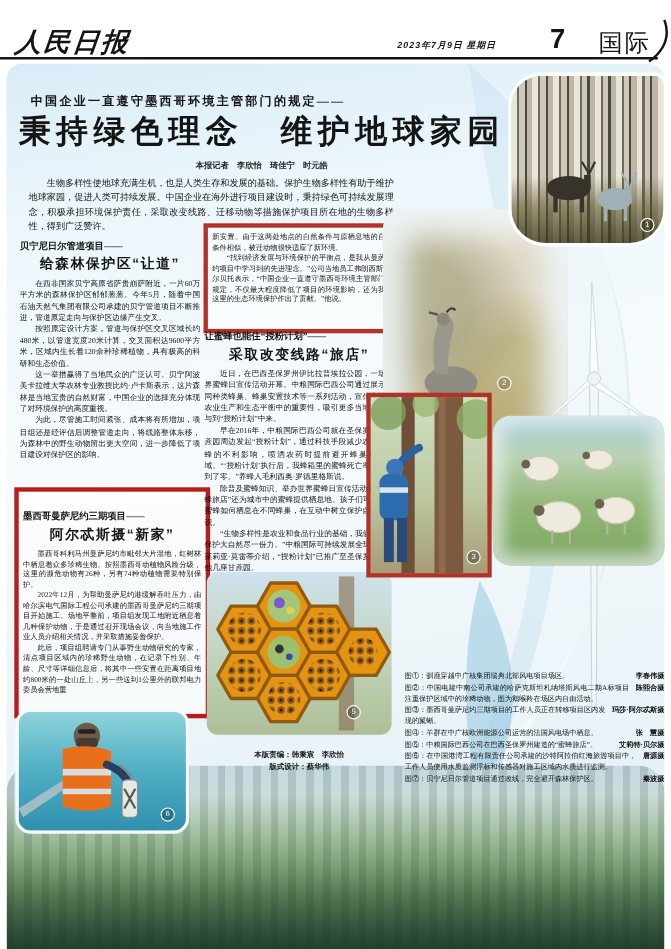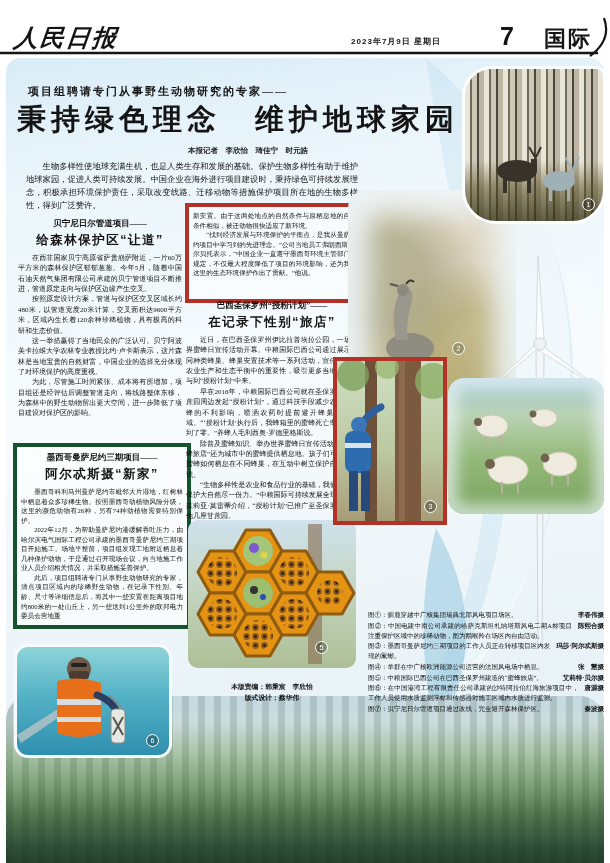--- a/index.html
+++ b/index.html
@@ -3,53 +3,53 @@
 <meta charset="utf-8">
 <style>
   html,body{margin:0;padding:0;}
   body{width:610px;height:863px;position:relative;background:#ffffff;
        font-family:"Liberation Serif","DejaVu Serif",serif;color:#141414;overflow:hidden;}
   .abs{position:absolute;}
 
   
   #masthead{left:14px;top:22px;font-size:24px;font-weight:bold;font-style:italic;
             letter-spacing:2px;transform:skewX(-6deg);}
-  #hdr-date{right:169px;top:36px;font-size:8px;font-weight:bold;letter-spacing:1px;
-            font-family:"Liberation Sans",sans-serif;}
+  #hdr-date{right:159px;top:36px;font-size:8px;font-weight:bold;letter-spacing:1px;
+            font-family:"Liberation Sans",sans-serif;font-style:italic;}
   #hdr-pageno{right:96px;top:22px;font-size:25px;font-weight:bold;
               font-family:"Liberation Sans",sans-serif;}
-  #hdr-section{right:18px;top:24px;font-size:22px;font-weight:bold;letter-spacing:2px;
+  #hdr-section{right:18px;top:24px;font-size:22px;font-weight:normal;letter-spacing:2px;
                font-family:"Liberation Sans",sans-serif;}
   #hdr-rule{left:0;top:0;}
 
   
   #content-bg{left:6px;top:58px;width:598px;height:805px;border-radius:14px 14px 0 0;
     background:linear-gradient(172deg,#d9ecf7 0%,#ecf6fb 16%,#f7fbfd 42%,#edf5f9 66%,#dfedf4 100%);}
   #deco{left:6px;top:58px;}
 
   
   #kicker{left:28px;top:84px;width:420px;font-size:11px;font-weight:bold;letter-spacing:2px;}
   #headline{left:14px;top:100px;width:448px;text-align:center;font-size:29px;font-weight:bold;
             letter-spacing:5px;font-family:Liberation Mono, monospace;}
-  #byline{left:24px;top:146px;width:448px;text-align:center;font-size:7.5px;font-weight:bold;color:#222;}
+  #byline{left:14px;top:146px;width:448px;text-align:center;font-size:7.5px;font-weight:bold;color:#222;}
   #lead{left:26px;top:161px;width:332px;font-size:8.3px;line-height:1.55;text-align:justify;}
   #lead p{margin:0;text-indent:2em;}
 
   
-  .sec-k{font-size:8.5px;font-weight:bold;text-align:center;margin:0 0 2px 0;}
+  .sec-k{font-size:8.5px;font-weight:bold;text-align:left;margin:0 0 2px 0;}
   .sec-t{font-size:12.5px;font-weight:bold;text-align:center;letter-spacing:1.5px;margin:0 0 4px 0;
          font-family:"Liberation Sans",sans-serif;}
   .body7{font-size:7px;line-height:1.48;text-align:justify;color:#111;}
   .body7 p{margin:0;text-indent:2em;}
   .body65{font-size:6.6px;line-height:1.45;text-align:justify;color:#111;}
   .body65 p{margin:0;text-indent:2em;}
 
   #col-benin{left:18px;top:218px;width:164px;}
-  #redbox-mexico{left:13px;top:443px;width:162px;height:168px;border:4px solid #14532d;
-                 background:rgba(255,255,255,.55);padding:5px 4px;}
+  #redbox-mexico{left:13px;top:443px;width:162px;height:168px;border:4px solid #b91c1c;
+                 background:rgba(255,255,255,.55);padding:17px 4px;}
   #redbox-cont{left:185px;top:203px;width:164px;height:84px;border:4px solid #b23227;
                background:rgba(255,255,255,.45);padding:4px 4px;}
   #col-brazil{left:186px;top:300px;width:172px;}
 
   
   .marker{position:absolute;width:11px;height:11px;border:1px solid #fff;border-radius:50%;
           color:#fff;font-size:7px;line-height:11px;text-align:center;
           font-family:"Liberation Sans",sans-serif;background:rgba(0,0,0,.18);}
   #photo-reindeer{left:462px;top:66px;width:138px;height:152px;border-radius:30px 10px 34px 34px;
       overflow:hidden;border:3px solid #fbfdfe;z-index:3;
@@ -101,21 +101,21 @@
 <div class="abs" id="hdr-section">国际</div>
 
 <div class="abs" id="content-bg"></div>
 <svg class="abs" id="deco" width="598" height="805">
   <path d="M420,0 C560,120 600,300 540,470 C500,580 440,640 390,700 C470,560 500,420 470,280 C450,160 430,70 420,0 Z" fill="#bcdcee" opacity="0.35"></path>
   <path d="M470,40 C580,180 590,360 520,520 C490,590 450,640 420,680 C500,540 520,380 495,250 C480,160 470,90 470,40 Z" fill="#ffffff" opacity="0.5"></path>
   <path d="M430,470 C470,540 470,610 430,680 C415,610 412,540 430,470 Z" fill="#8cc4de" opacity="0.5"></path>
   <path d="M300,690 C380,660 470,660 560,690 L560,740 L300,740 Z" fill="#ddeef6" opacity="0.45"></path>
 </svg>
 
-<div class="abs" id="kicker">项目组聘请专门从事野生动物研究的专家——</div>
+<div class="abs" id="kicker">中国企业一直遵守墨西哥环境主管部门的规定——</div>
 <div class="abs" id="headline">秉持绿色理念　维护地球家园</div>
 <div class="abs" id="byline">本报记者　李欣怡　琦佳宁　时元皓</div>
 <div class="abs" id="lead">
   <p>生物多样性使地球充满生机，也是人类生存和发展的基础。保护生物多样性有助于维护地球家园，促进人类可持续发展。中国企业在海外进行项目建设时，秉持绿色可持续发展理念，积极承担环境保护责任，采取改变线路、迁移动物等措施保护项目所在地的生物多样性，得到广泛赞许。</p>
 </div>
 
 <div class="abs" id="col-benin">
   <div class="sec-k">贝宁尼日尔管道项目——</div>
   <div class="sec-t">给森林保护区“让道”</div>
   <div class="body7">
@@ -137,22 +137,22 @@
 </div>
 
 <div class="abs" id="redbox-cont">
   <div class="body65">
     <p style="text-indent:0">新安置。由于这两处地点的自然条件与原栖息地的自然条件相似，被迁动物很快适应了新环境。</p>
     <p>“找到经济发展与环境保护的平衡点，是我从曼萨尼约项目中学习到的先进理念。”公司当地员工弗朗西斯·阿尔贝托表示，“中国企业一直遵守墨西哥环境主管部门的规定，不仅最大程度降低了项目的环境影响，还为我们这里的生态环境保护作出了贡献。”他说。</p>
   </div>
 </div>
 
 <div class="abs" id="col-brazil">
-  <div class="sec-k">巴西圣保罗州“授粉计划”——</div>
-  <div class="sec-t">在记录下性别“旅店”</div>
+  <div class="sec-k">让蜜蜂也能住“授粉计划”——</div>
+  <div class="sec-t">采取改变线路“旅店”</div>
   <div class="body7">
     <p>近日，在巴西圣保罗州伊比拉普埃拉公园，一场世界蜜蜂日宣传活动开幕。中粮国际巴西公司通过展示不同种类蜂巢、蜂巢安置技术等一系列活动，宣传蜜蜂在农业生产和生态平衡中的重要性，吸引更多当地民众参与到“授粉计划”中来。</p>
     <p>早在2016年，中粮国际巴西公司就在圣保罗州的甘蔗园周边发起“授粉计划”，通过科技手段减少农药对蜜蜂的不利影响，喷洒农药时提前避开蜂巢密集区域。“‘授粉计划’执行后，我蜂箱里的蜜蜂死亡率几乎降到了零。”养蜂人毛利西奥·罗德里格斯说。</p>
     <p>除普及蜜蜂知识、举办世界蜜蜂日宣传活动外，“蜜蜂旅店”还为城市中的蜜蜂提供栖息地。孩子们可以观察蜜蜂如何栖息在不同蜂巢，在互动中树立保护自然的意识。</p>
     <p>“生物多样性是农业和食品行业的基础，我们希望为保护大自然尽一份力。”中粮国际可持续发展全球负责人茱莉亚·莫雷蒂介绍，“授粉计划”已推广至圣保罗州的其他几座甘蔗园。</p>
   </div>
 </div>
 
 <div class="abs" id="photo-reindeer">
   <svg width="138" height="152">

